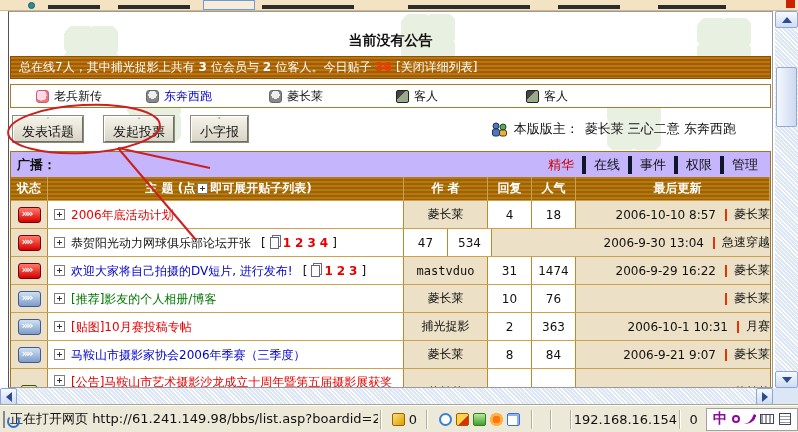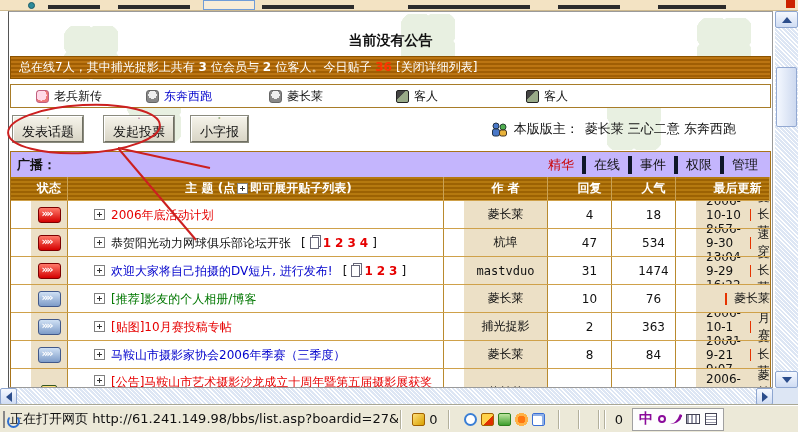--- a/index.html
+++ b/index.html
@@ -59,21 +59,21 @@
   #main-box { position:absolute; left:1px; top:139px; width:761px; height:237px; z-index:2;
     border:1px solid #a8741a; background:#fff; overflow:hidden; }
   #nav-row { height:25px; position:relative; background:#c4b5fd; }
   #bc-label { position:absolute; left:6px; top:4px; font-size:13px; font-weight:bold; color:#111; }
   #nav-links { position:absolute; right:4px; top:4px; display:flex; font-size:13px; }
   .nav-link { padding:0 8px; border-left:4px solid #0f172a; text-decoration:none; cursor:pointer; }
   .nav-link:first-child { border-left:none; }
 
   .trow { display:flex; width:100%; border-bottom:1px solid #cfa14a; background:#fff; }
   .c { border-right:1px solid #b98a2e; display:flex; align-items:center; justify-content:center;
-    font-size:12px; color:#111; overflow:hidden;margin-left:20px; }
+    font-size:12px; color:#111; overflow:hidden; }
   .c-status { width:37px; background:#ece0c6; }
   .c-topic { width:356px; justify-content:flex-start; padding-left:6px; background:#fff; }
   .c-author { width:84px; background:#ece0c6; }
   .c-replies { width:44px; }
   .c-views { width:44px; }
   .c-updated { flex:1; border-right:none; background:#ece0c6; justify-content:flex-end; padding-left:10px; }
   #thead { height:24px; background:repeating-linear-gradient(180deg,#b5790f 0 2px,#9c6203 2px 4px); }
   #thead .c { background:transparent; color:#fff; font-weight:bold; border-right:1px solid #caa255; }
   .body-row { height:28px; }
   #row-6 { height:48px; align-items:flex-start; }
@@ -297,21 +297,20 @@
           <span class="pages">
             <span class="bk">[</span>
             <span class="pgicon"></span>
             <a class="pg">1</a>
             <a class="pg">2</a>
             <a class="pg">3</a>
             <a class="pg">4</a>
             <span class="bk">]</span>
           </span>
         </div>
-        <div class="c c-author">杭埠</div>
         <div class="c c-replies">47</div>
         <div class="c c-views">534</div>
         <div class="c c-updated">
           <span>2006-9-30 13:04</span>
           <span class="rpipe"></span>
           <a>急速穿越</a>
         </div>
       </div>
 
       <div class="trow body-row">
@@ -455,20 +454,23 @@
       <span class="mini mi-block"></span>
       <span class="mini mi-green"></span>
       <span class="mini mi-star"></span>
       <span class="mini mi-edit"></span>
     </div>
     <span class="sep"></span>
     <div class="panel" style="width:14px;"></div>
     <span class="sep"></span>
     <div class="panel" style="width:14px;"></div>
     <span class="sep"></span>
+    <div class="panel" style="width:104px;">
+      <span>192.168.16.154</span>
+    </div>
     <span class="sep"></span>
     <div class="panel" style="width:22px;">
       <span>0</span>
     </div>
     <div id="lang-bar">
       <span id="ime-cn">中</span>
       <span class="ime-o"></span>
       <span class="ime-brush"></span>
       <span class="ime-kbd"></span>
       <span class="ime-menu"></span>

